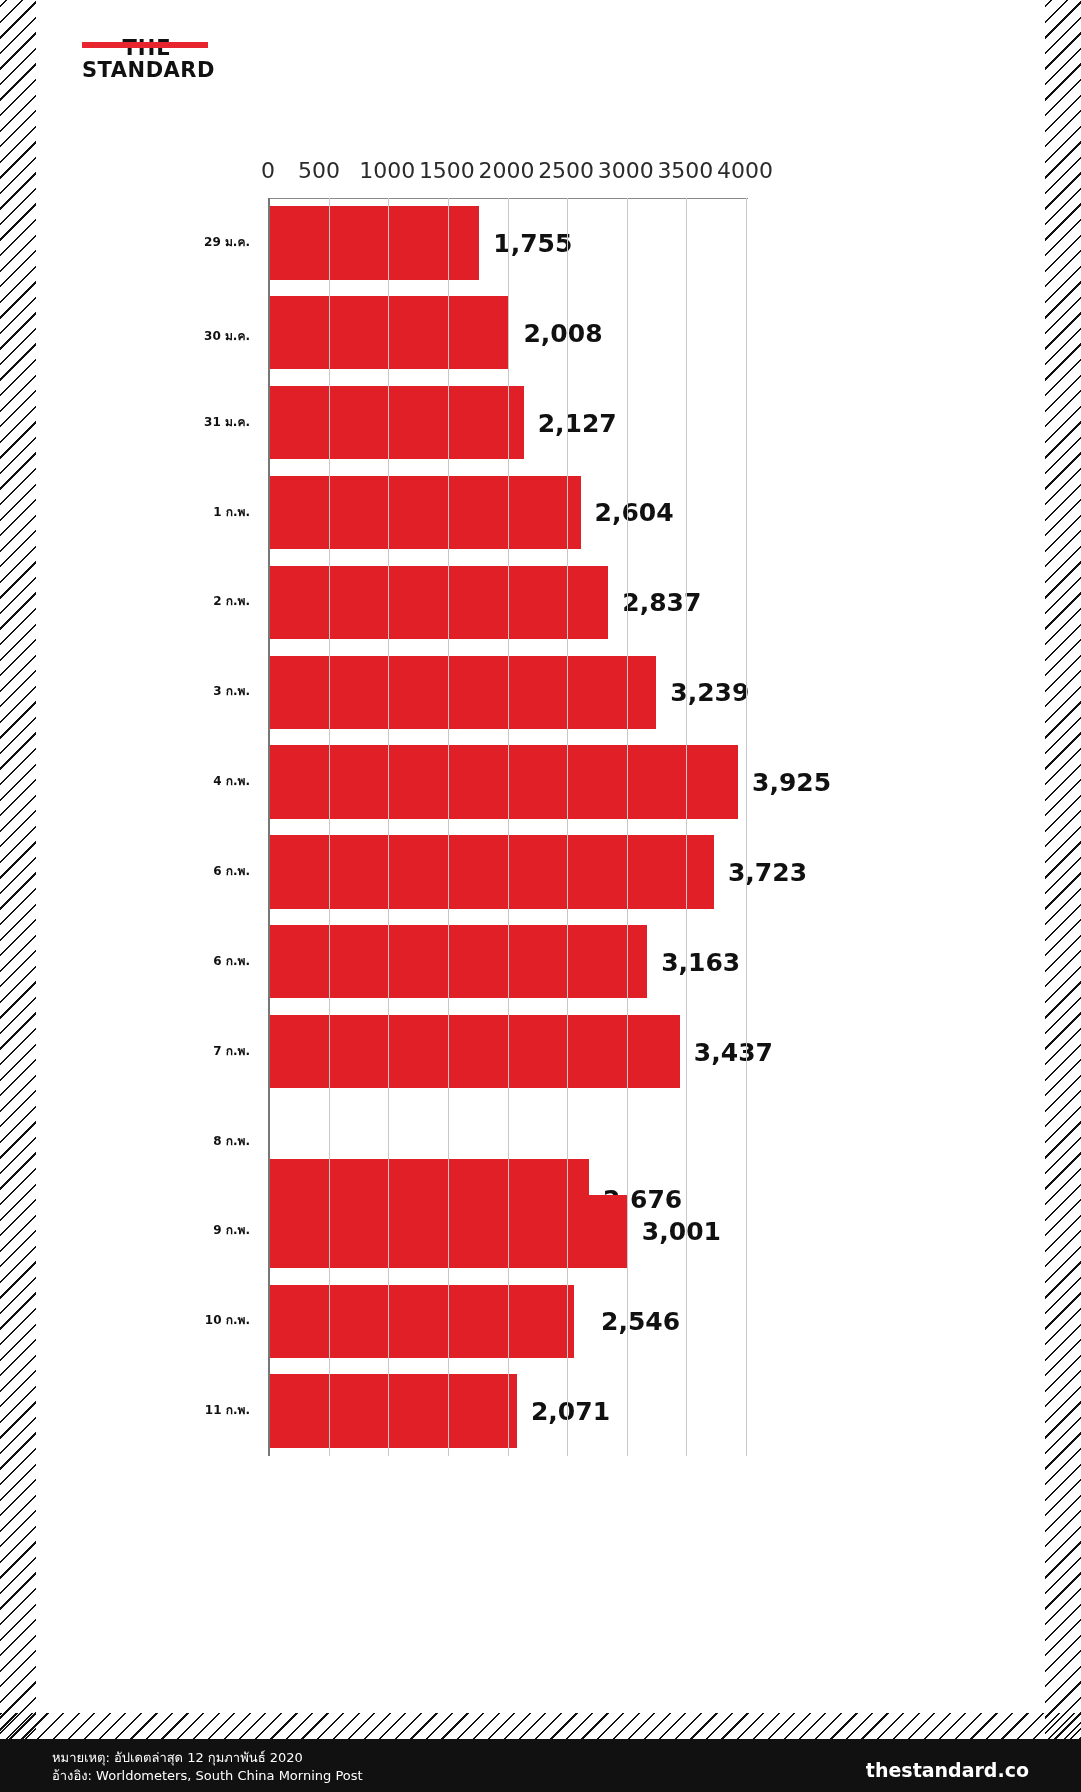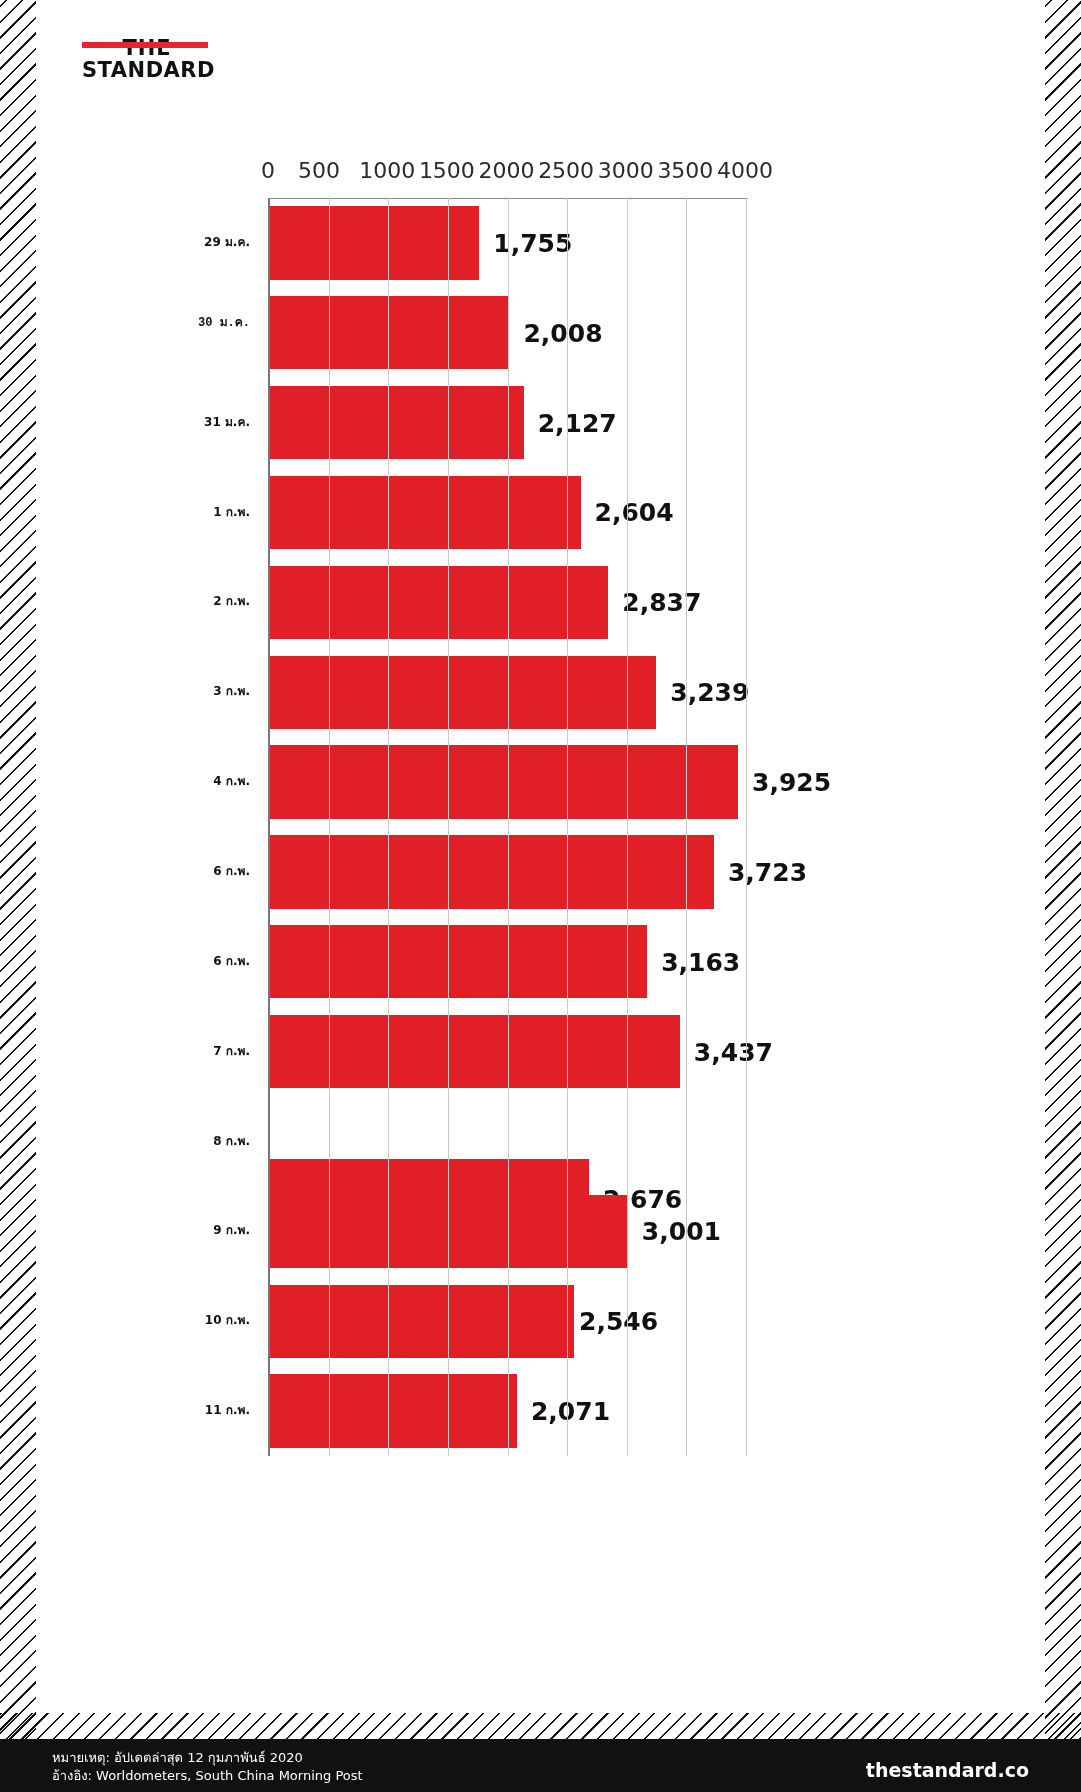--- a/index.html
+++ b/index.html
@@ -164,21 +164,21 @@
       <div class="axis-tick" style="left: 745px;">4000</div>
     </div>
   <div class="plot" id="plot">
     <div class="plot-top"></div>
     <div class="rows" id="rows">
         <div class="cat-label" style="top: 33.9286px; left: -150px;">29 ม.ค.</div>
         <div class="row" style="top: 8.31179px; height: 73.2336px;">
           <div class="bar" style="width: 209.284px; background: rgb(224, 31, 38);"></div>
           <div class="bar-value" style="left: 223.284px;">1,755</div>
         </div>
-        <div class="cat-label" style="top: 114px; left: -150px; font-family: Liberation Mono, monospace;">30 ม.ค.</div>
+        <div class="cat-label" style="top: 128px; left: -150px;">30 ม.ค.</div>
         <div class="row" style="top: 98.1689px; height: 73.2336px;">
           <div class="bar" style="width: 239.454px; background: rgb(224, 31, 38);"></div>
           <div class="bar-value" style="left: 253.454px;">2,008</div>
         </div>
         <div class="cat-label" style="top: 213.643px; left: -150px;">31 ม.ค.</div>
         <div class="row" style="top: 188.026px; height: 73.2336px;">
           <div class="bar" style="width: 253.645px; background: rgb(224, 31, 38);"></div>
           <div class="bar-value" style="left: 267.645px;">2,127</div>
         </div>
         <div class="cat-label" style="top: 303.5px; left: -150px;">1 ก.พ.</div>
@@ -222,21 +222,21 @@
           <div class="bar-value" style="left: 333.113px;">2,676</div>
         </div>
         <div class="cat-label" style="top: 1022.36px; left: -150px;">9 ก.พ.</div>
         <div class="row" style="top: 996.74px; height: 73.2336px;">
           <div class="bar" style="width: 357.869px; background: rgb(224, 31, 38);"></div>
           <div class="bar-value" style="left: 371.869px;">3,001</div>
         </div>
         <div class="cat-label" style="top: 1112.21px; left: -150px;">10 ก.พ.</div>
         <div class="row" style="top: 1086.6px; height: 73.2336px;">
           <div class="bar" style="width: 303.611px; background: rgb(224, 31, 38);"></div>
-          <div class="bar-value" style="left: 309px; text-align: right;">2,546</div>
+          <div class="bar-value" style="left: 331px; text-align: right;">2,546</div>
         </div>
         <div class="cat-label" style="top: 1202.07px; left: -150px;">11 ก.พ.</div>
         <div class="row" style="top: 1176.45px; height: 73.2336px;">
           <div class="bar" style="width: 246.967px; background: rgb(224, 31, 38);"></div>
           <div class="bar-value" style="left: 260.967px;">2,071</div>
         </div>
       </div>
   <div class="gridline" style="left: 58.625px;"></div>
       <div class="gridline" style="left: 118.25px;"></div>
       <div class="gridline" style="left: 177.875px;"></div>

